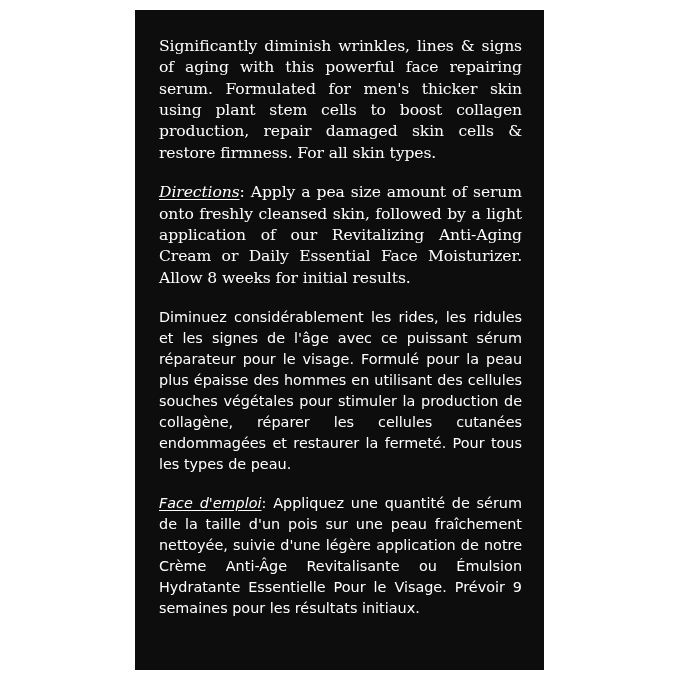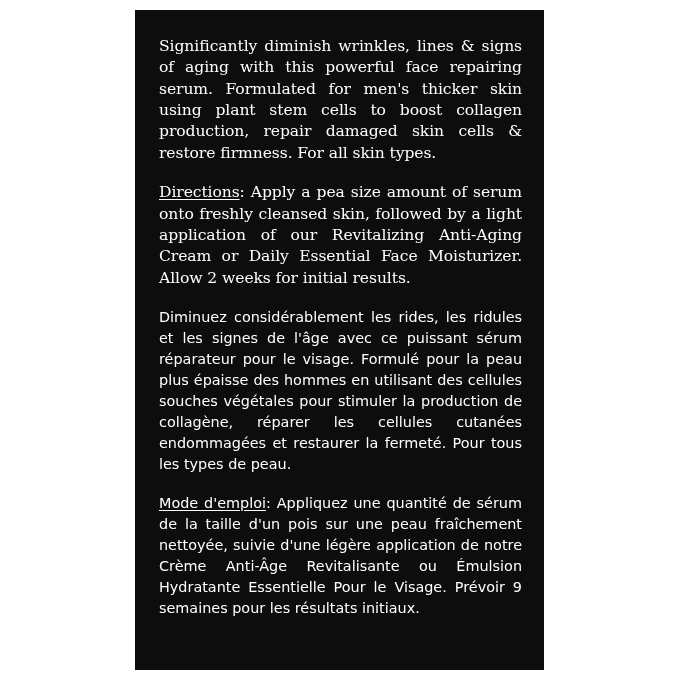--- a/index.html
+++ b/index.html
@@ -52,30 +52,31 @@
     font-size: 14.4px;
     line-height: 1.46;
     letter-spacing: 0px;
   }
   .para.gap-top {
     margin-top: 8px;
   }
   .heading {
     text-decoration: underline;
     text-underline-offset: 2px;
+    font-style: italic;
   }
 </style>
 </head>
 <body>
 
 <div class="page">
   <div class="label-panel">
 
     <p class="para en">Significantly diminish wrinkles, lines &amp; signs of aging with this powerful face repairing serum. Formulated for men's thicker skin using plant stem cells to boost collagen production, repair damaged skin cells &amp; restore firmness. For all skin types.</p>
 
-    <p class="para en"><span class="heading">Directions</span><span>: Apply a pea size amount of serum onto freshly cleansed skin, followed by a light application of our Revitalizing Anti-Aging Cream or Daily Essential Face Moisturizer. Allow 2 weeks for initial results.</span></p>
+    <p class="para en"><span class="heading">Directions</span><span>: Apply a pea size amount of serum onto freshly cleansed skin, followed by a light application of our Revitalizing Anti-Aging Cream or Daily Essential Face Moisturizer. Allow 8 weeks for initial results.</span></p>
 
     <p class="para fr gap-top">Diminuez considérablement les rides, les ridules et les signes de l'âge avec ce puissant sérum réparateur pour le visage. Formulé pour la peau plus épaisse des hommes en utilisant des cellules souches végétales pour stimuler la production de collagène, réparer les cellules cutanées endommagées et restaurer la fermeté. Pour tous les types de peau.</p>
 
-    <p class="para fr gap-top"><span class="heading">Mode d'emploi</span><span>: Appliquez une quantité de sérum de la taille d'un pois sur une peau fraîchement nettoyée, suivie d'une légère application de notre Crème Anti-Âge Revitalisante ou Émulsion Hydratante Essentielle Pour le Visage. Prévoir 9 semaines pour les résultats initiaux.</span></p>
+    <p class="para fr gap-top"><span class="heading">Face d'emploi</span><span>: Appliquez une quantité de sérum de la taille d'un pois sur une peau fraîchement nettoyée, suivie d'une légère application de notre Crème Anti-Âge Revitalisante ou Émulsion Hydratante Essentielle Pour le Visage. Prévoir 9 semaines pour les résultats initiaux.</span></p>
 
   </div>
 </div>
 
 </body></html>

